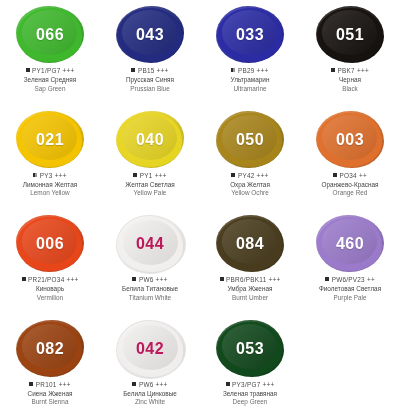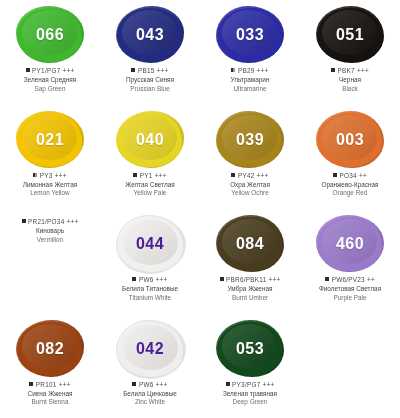--- a/index.html
+++ b/index.html
@@ -76,21 +76,21 @@
 
   .blob-number {
     position: relative;
     z-index: 3;
     font-size: 16px;
     font-weight: bold;
     letter-spacing: 0.5px;
     text-shadow: 0 1px 1px rgba(0,0,0,0.18);
   }
   .num-light { color: #ffffff; }
-  .num-dark  { color: #4c1d95; text-shadow: none; }
+  .num-dark  { color: #be185d; text-shadow: none; }
 
   
   .caption {
     margin-top: 3px;
     text-align: center;
     line-height: 1.25;
     width: 100px;
   }
   .code-line {
     font-size: 6.4px;
@@ -188,40 +188,44 @@
       </div>
       <div class="caption">
         <div class="code-line"><span class="pigment-square"></span><span>PY1 +++</span></div>
         <div class="name-ru">Желтая Светлая</div>
         <div class="name-en">Yellow Pale</div>
       </div>
     </div>
     <div class="swatch-cell">
       <div class="blob-wrap">
         <div class="blob" style="background: rgb(168, 134, 27); border-radius: 47% 53% 52% 48% / 52% 50% 50% 48%;"></div>
-        <span class="blob-number num-light">039</span>
+        <span class="blob-number num-light">050</span>
       </div>
       <div class="caption">
         <div class="code-line"><span class="pigment-square"></span><span>PY42 +++</span></div>
         <div class="name-ru">Охра Желтая</div>
         <div class="name-en">Yellow Ochre</div>
       </div>
     </div>
     <div class="swatch-cell">
       <div class="blob-wrap">
         <div class="blob" style="background: rgb(224, 112, 44); border-radius: 51% 49% 47% 53% / 49% 53% 47% 51%;"></div>
         <span class="blob-number num-light">003</span>
       </div>
       <div class="caption">
         <div class="code-line"><span class="pigment-square"></span><span>PO34 ++</span></div>
         <div class="name-ru">Оранжево-Красная</div>
         <div class="name-en">Orange Red</div>
       </div>
     </div>
     <div class="swatch-cell">
+      <div class="blob-wrap">
+        <div class="blob" style="background: rgb(232, 71, 26); border-radius: 48% 52% 51% 49% / 47% 49% 51% 53%;"></div>
+        <span class="blob-number num-light">006</span>
+      </div>
       <div class="caption">
         <div class="code-line"><span class="pigment-square"></span><span>PR21/PO34 +++</span></div>
         <div class="name-ru">Киноварь</div>
         <div class="name-en">Vermilion</div>
       </div>
     </div>
     <div class="swatch-cell">
       <div class="blob-wrap">
         <div class="blob blob-light" style="background: rgb(242, 240, 238); border-radius: 47% 53% 52% 48% / 52% 50% 50% 48%;"></div>
         <span class="blob-number num-dark">044</span>

